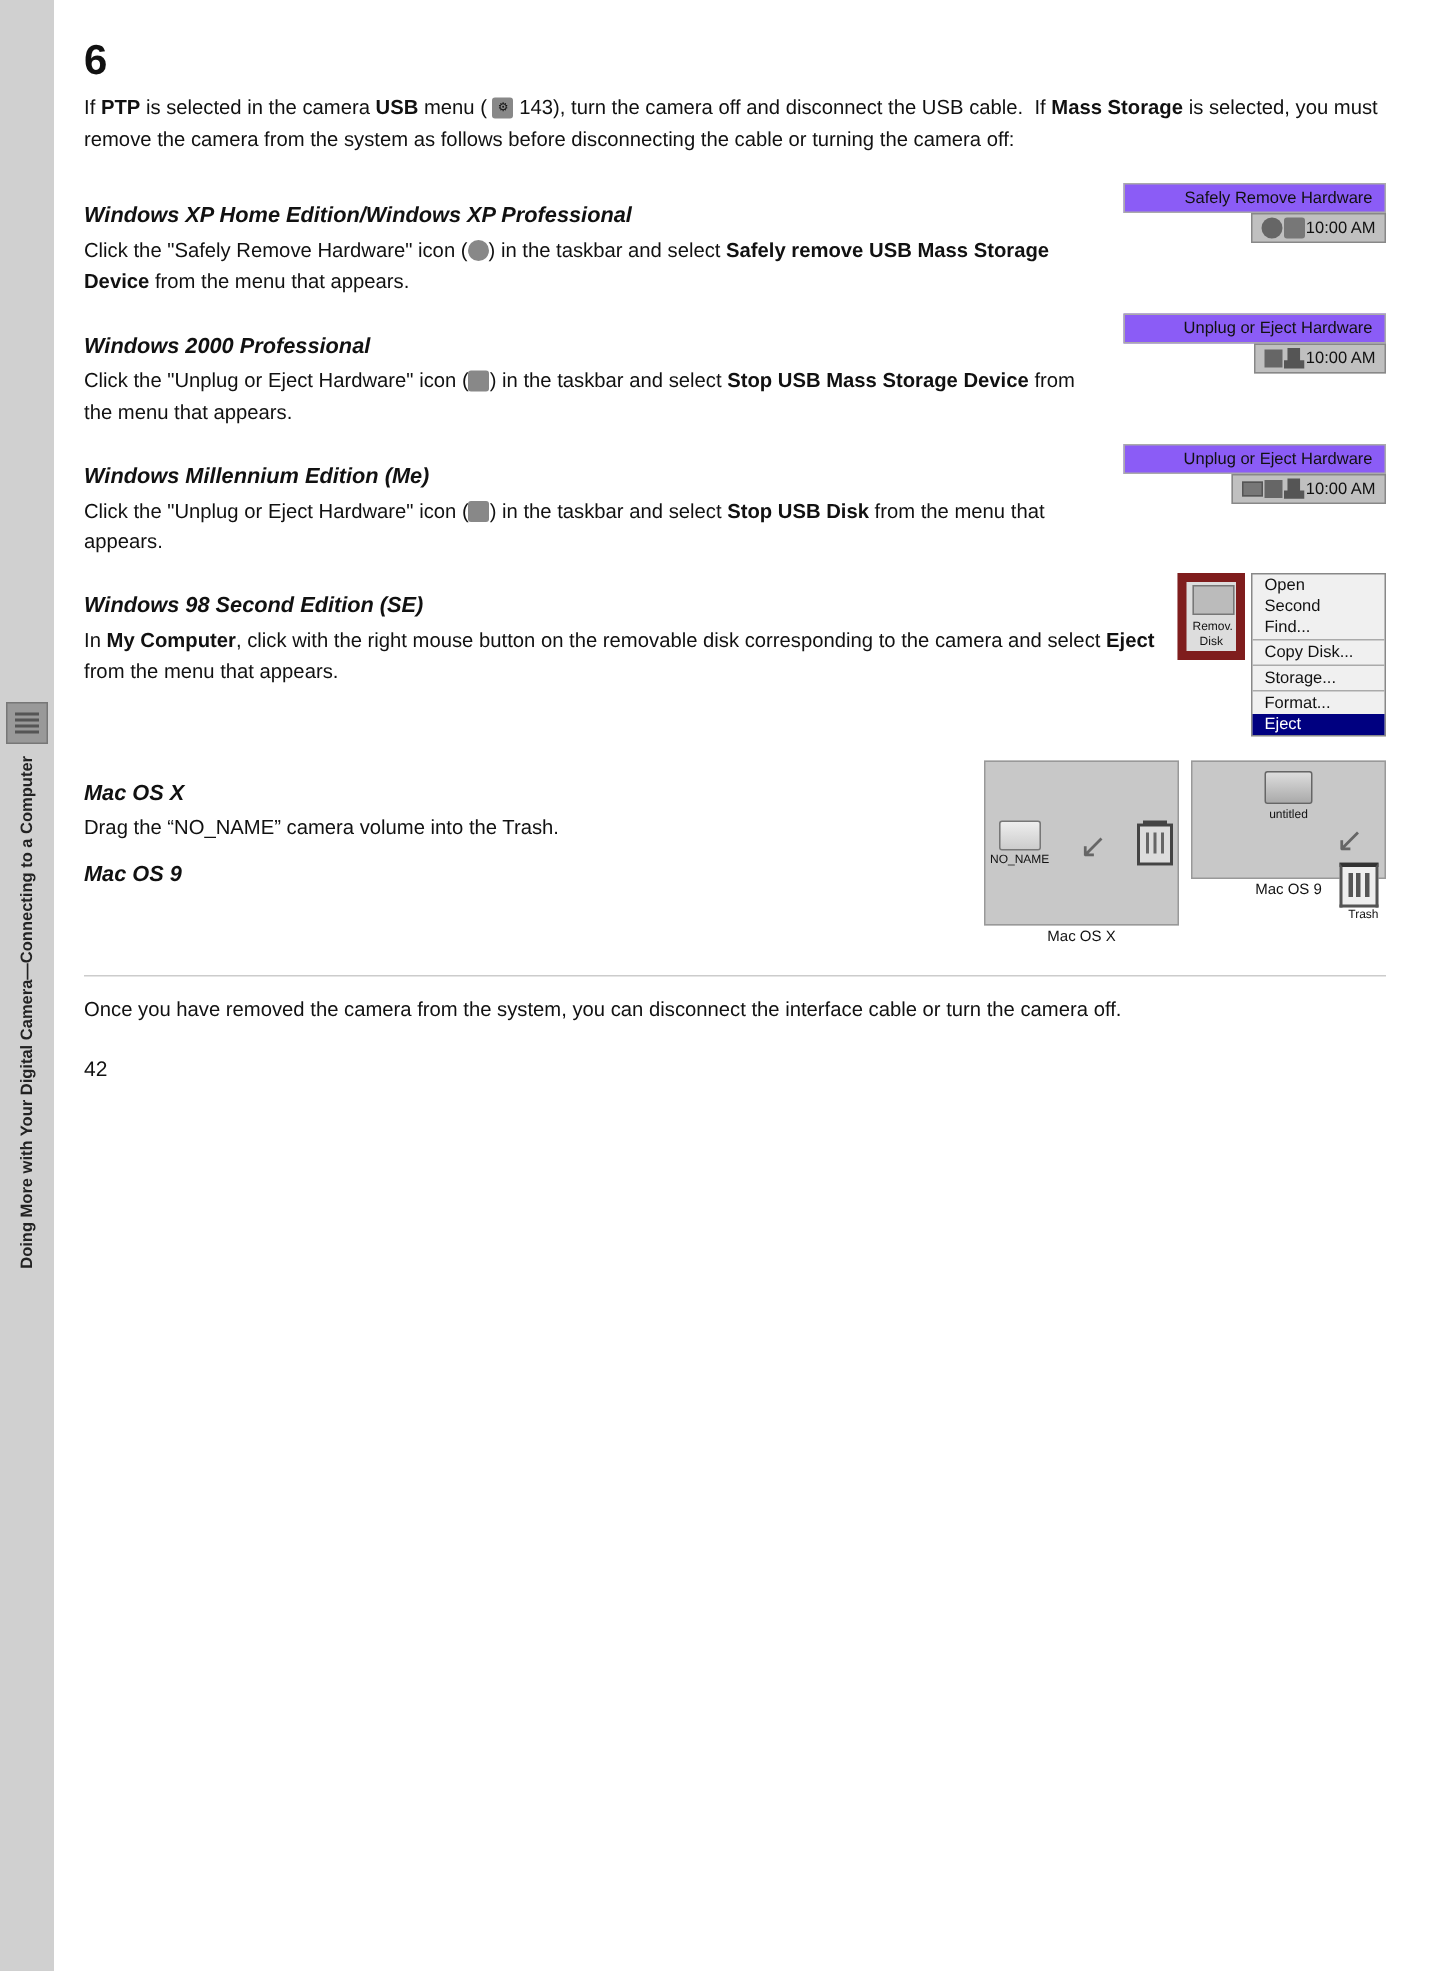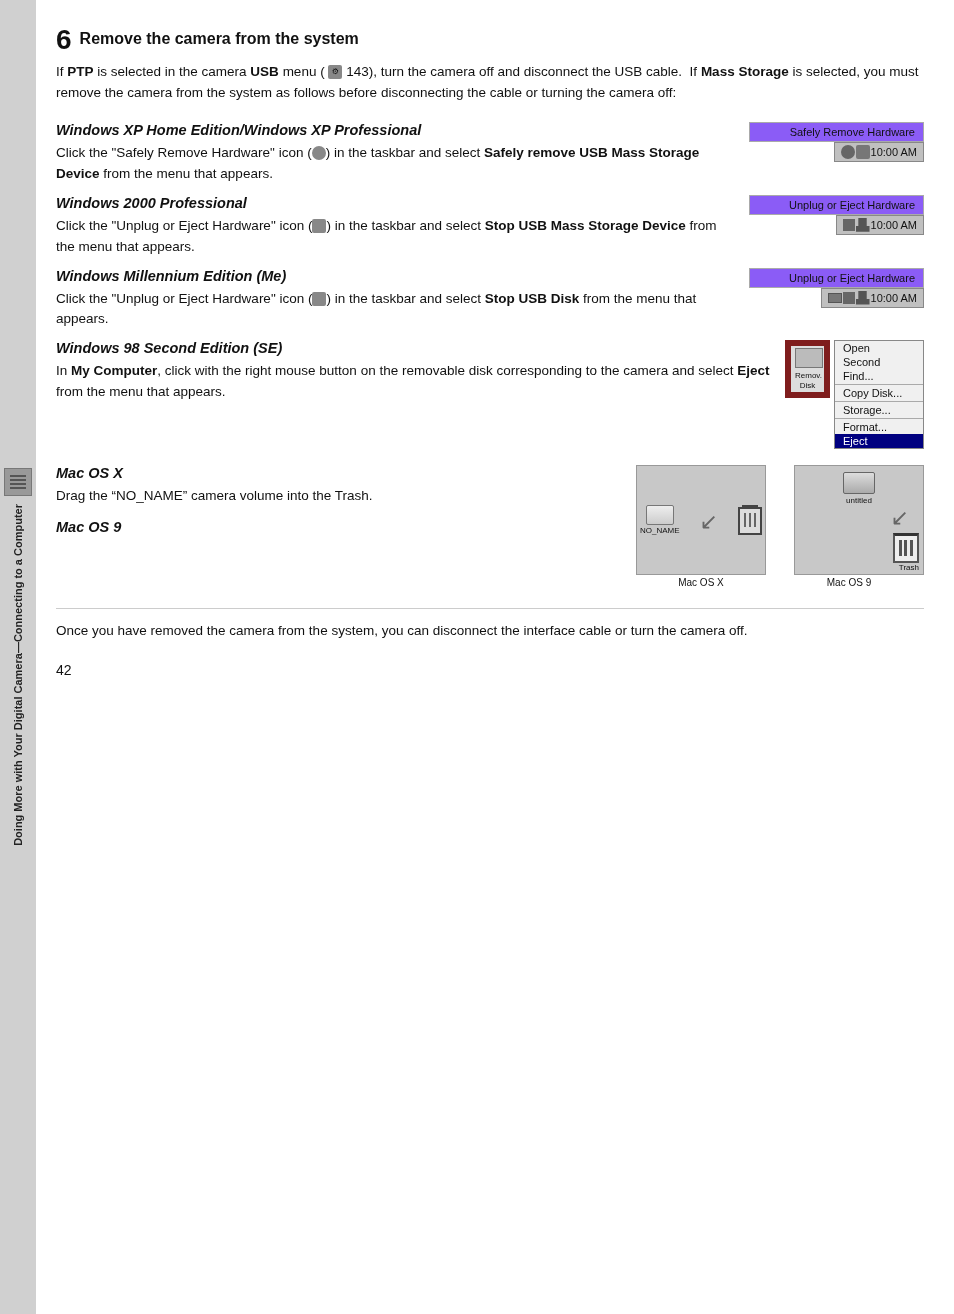--- a/index.html
+++ b/index.html
@@ -85,20 +85,21 @@
     .step-body b {
       font-weight: bold;
     }
 
     
     .section-heading {
       font-style: italic;
       font-size: 14.5px;
       font-weight: bold;
       margin-bottom: 5px;
+      margin-top: 14px;
     }
 
     
     .two-col {
       display: flex;
       align-items: flex-start;
       margin-bottom: 10px;
       gap: 12px;
     }
 
@@ -260,27 +261,26 @@
       align-items: center;
       justify-content: center;
       gap: 10px;
       padding: 6px;
     }
 
     .mac9-screenshot {
       background: #c8c8c8;
       border: 1px solid #999;
       width: 130px;
-      height: 110px;
+      height: 79px;
       display: flex;
       flex-direction: column;
       align-items: center;
       justify-content: space-between;
       padding: 6px 4px;
-      margin-left: 20px;
     }
 
     .osx-items {
       display: flex;
       gap: 20px;
       align-items: flex-end;
     }
 
     .osx-noname-area {
       display: flex;
@@ -330,21 +330,20 @@
       <rect x="2" y="15" width="16" height="2" fill="#555"></rect>
     </svg>
   </div>
   <span class="sidebar-text">Doing More with Your Digital Camera—Connecting to a Computer</span>
 </div>
 
 <div class="main">
 
   <div class="step-header">
     <span class="step-number">6</span>
-    <span class="step-title">Remove the camera from the system</span>
   </div>
 
   <p class="step-body">
     If <b>PTP</b> is selected in the camera <b>USB</b> menu (
     <span style="display:inline-block;width:14px;height:14px;background:#888;vertical-align:middle;border-radius:2px;font-size:8px;text-align:center;line-height:14px;">⚙</span>
     143), turn the camera off and disconnect the USB cable.&nbsp; If <b>Mass Storage</b> is selected, you must remove the camera from the system as follows before disconnecting the cable or turning the camera off:
   </p>
 
   <div class="two-col">
     <div class="text-col">

